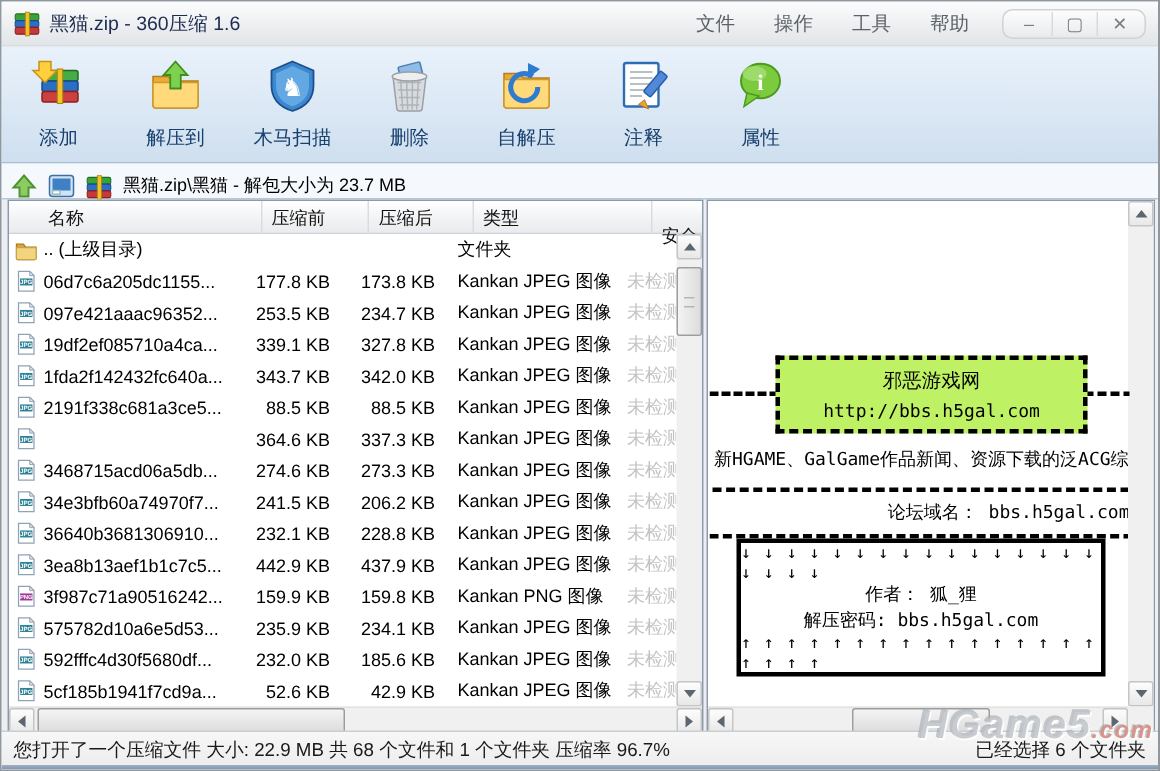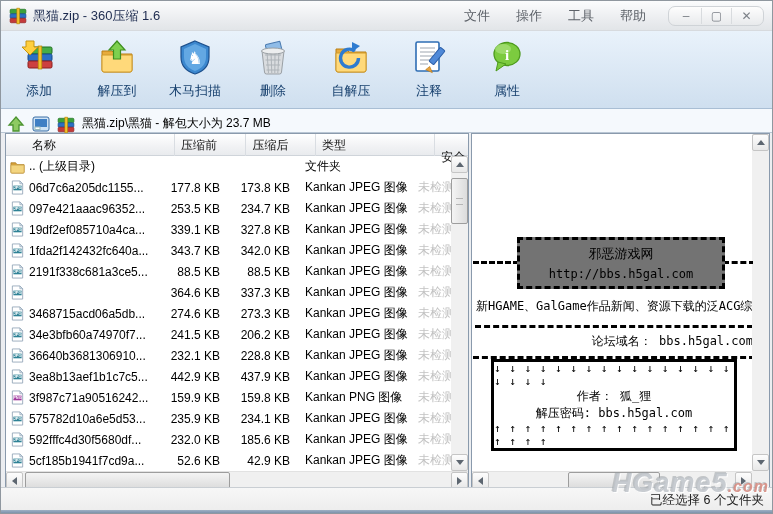--- a/index.html
+++ b/index.html
@@ -73,21 +73,21 @@
   .fl-vscroll{right:0;top:22px;bottom:17px;}
   .fl-hscroll{left:0;right:0;bottom:0;border-top:1px solid #e2e2e2;}
   .cp-vscroll{right:0;top:0;bottom:17px;}
   .cp-hscroll{left:0;right:17px;bottom:0;border-top:1px solid #e2e2e2;}
   .cp-corner{position:absolute;right:0;bottom:0;width:17px;height:17px;background:#f0f0f0;}
 
   
   .cbody{position:absolute;left:1px;top:1px;width:280px;height:337px;overflow:hidden;
     font-family:"DejaVu Sans Mono",monospace;font-size:12px;color:#000;}
   .dashline{position:absolute;border-top:3px dashed #000;}
-  .cbox1{position:absolute;left:44px;top:102px;width:208px;height:52px;border:3px dashed #000;background:#737373;
+  .cbox1{position:absolute;left:44px;top:102px;width:208px;height:52px;border:3px dashed #000;background:#bef264;
     display:flex;flex-direction:column;justify-content:space-evenly;align-items:center;z-index:2;}
   .cbox1 .t1{font-size:13px;}
   .cbox1 .t2{font-size:12px;text-align:center;}
   .wing{z-index:1;}
   .cintro{position:absolute;left:3px;top:163px;right:0;white-space:nowrap;overflow:hidden;}
   .cforum{position:absolute;left:0;top:198px;width:100%;text-align:right;}
   .cbox2{position:absolute;left:18px;top:224px;width:246px;height:92px;border:3px solid #000;
     display:flex;flex-direction:column;justify-content:space-evenly;align-items:center;background:#fff;z-index:2;}
   .carrows{letter-spacing:1px;font-size:11px;}
 
@@ -559,19 +559,20 @@
         <div class="sb-thumb h" style="left:96px;top:0;width:92px;height:17px;"></div>
         <div class="sb-btn" style="right:0;top:0;">
             <span class="tri tri-right"></span>
           </div>
       </div>
       <div class="cp-corner"></div>
     </div>
   </div>
 
   <div class="statusbar">
+    <span>您打开了一个压缩文件 大小: 22.9 MB 共 68 个文件和 1 个文件夹 压缩率 96.7%</span>
     <span class="status-right">已经选择 6 个文件夹</span>
   </div>
   <div class="frame-bottom"></div>
 
   <div class="watermark"><span>HGame5</span><span class="wm2">.com</span></div>
 
 </div>
 
 </body></html>

